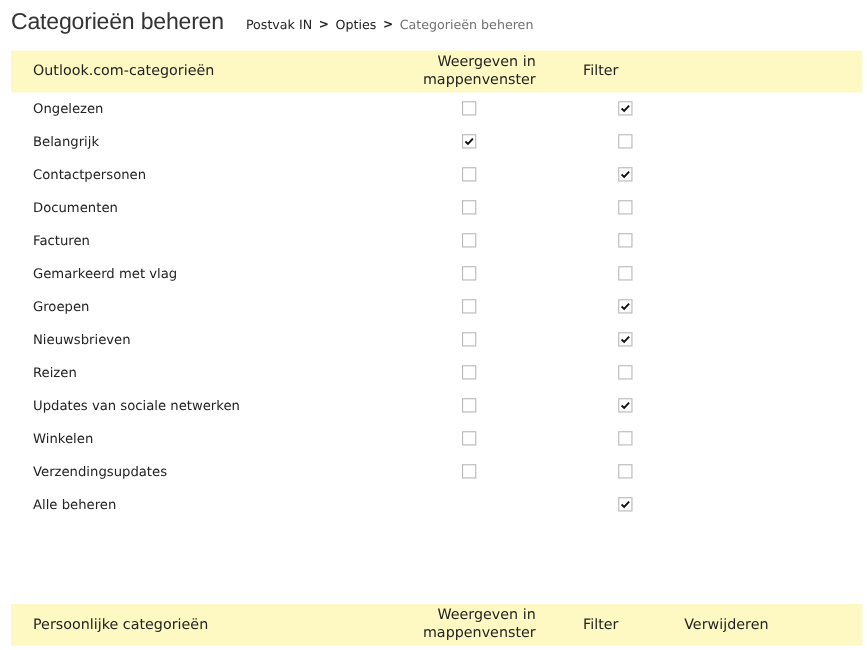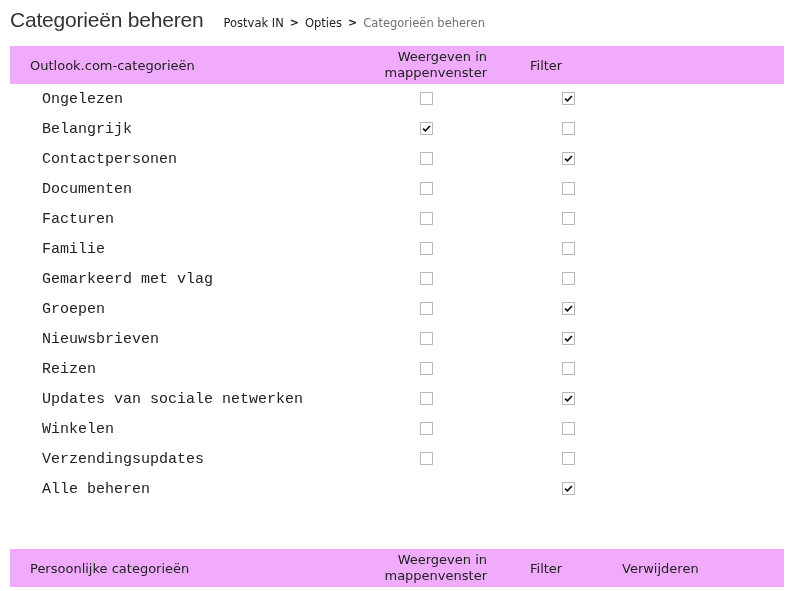--- a/index.html
+++ b/index.html
@@ -19,37 +19,37 @@
     font-family: "Liberation Sans", sans-serif;
     font-weight: 300; font-size: 21px; color: #333333; letter-spacing: -0.2px;
   }
   .breadcrumb { margin-left: 20px; display: flex; align-items: flex-start; font-size: 11.5px; }
   .crumb-link { color: #222222; cursor: pointer; }
   .crumb-sep { margin: 0 6px; font-weight: bold; color: #222222; font-size: 11px; }
   .crumb-current { color: #707070; }
 
   .table-header {
     position: absolute; left: 10px; width: 774px; height: 38px;
-    background: #f0abfc;
+    background: #fef9c3;
     padding-left: 46px;
   }
   .th { position: absolute; font-size: 13px; color: #222222; }
   .th-name { left: 20px; top: 50%; transform: translateY(-50%); }
   .th-show {
     left: 355px; width: 122px; top: 50%; transform: translateY(-50%);
     text-align: right; line-height: 16px;
   }
   .th-filter { left: 520px; width: 82px; top: 50%; transform: translateY(-50%); text-align: left; }
   .th-delete { left: 612px; width: 125px; top: 50%; transform: translateY(-50%); }
 
   .rows { position: absolute; left: 10px; top: 84px; width: 774px; }
   .row { position: relative; height: 30px; }
   .row-label {
-    position: absolute; left: 32px; top: 50%; transform: translateY(-50%);
-    font-size: 15px; color: #222222; white-space: nowrap; font-family: Liberation Mono, monospace;
+    position: absolute; left: 20px; top: 50%; transform: translateY(-50%);
+    font-size: 12px; color: #222222; white-space: nowrap;
   }
   .cb {
     position: absolute; top: 8px; width: 13px; height: 13px;
     border: 1px solid #b8b8b8; background: #ffffff; cursor: pointer;
   }
   .cb.col-show { left: 410px; }
   .cb.col-filter { left: 552px; }
   .cb svg { position: absolute; left: 1px; top: 1px; width: 9px; height: 9px; display: none; }
   .cb.checked svg { display: block; }
 </style>
@@ -110,25 +110,20 @@
         <span class="row-label">Documenten</span>
         <span class="cb col-show"></span>
         <span class="cb col-filter"></span>
       </div>
       <div class="row">
         <span class="row-label">Facturen</span>
         <span class="cb col-show"></span>
         <span class="cb col-filter"></span>
       </div>
       <div class="row">
-        <span class="row-label">Familie</span>
-        <span class="cb col-show"></span>
-        <span class="cb col-filter"></span>
-      </div>
-      <div class="row">
         <span class="row-label">Gemarkeerd met vlag</span>
         <span class="cb col-show"></span>
         <span class="cb col-filter"></span>
       </div>
       <div class="row">
         <span class="row-label">Groepen</span>
         <span class="cb col-show"></span>
         <span class="cb col-filter checked">
           <svg viewBox="0 0 10 10">
             <path d="M1.2 5.2 L3.8 7.6 L8.8 2.2" fill="none" stroke="#111" stroke-width="1.9"></path>

